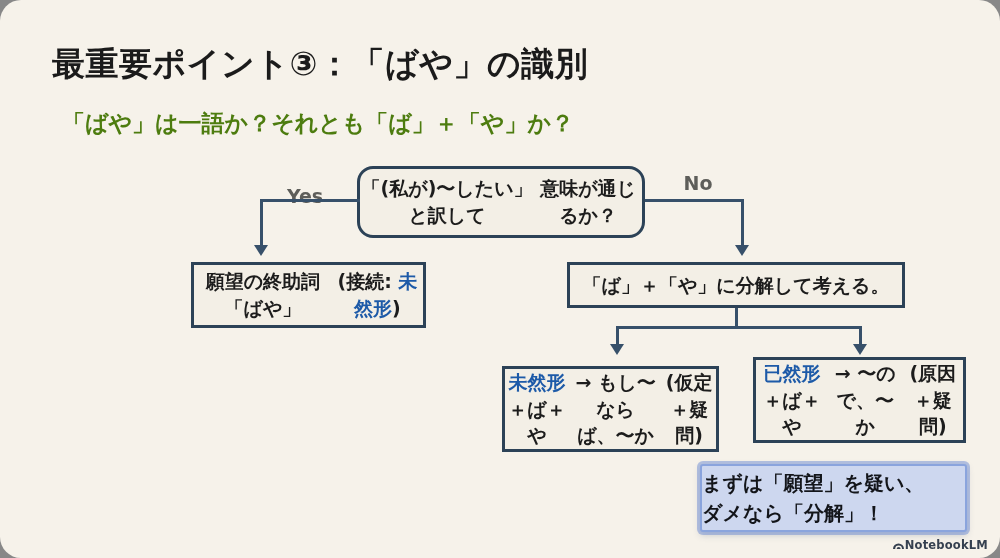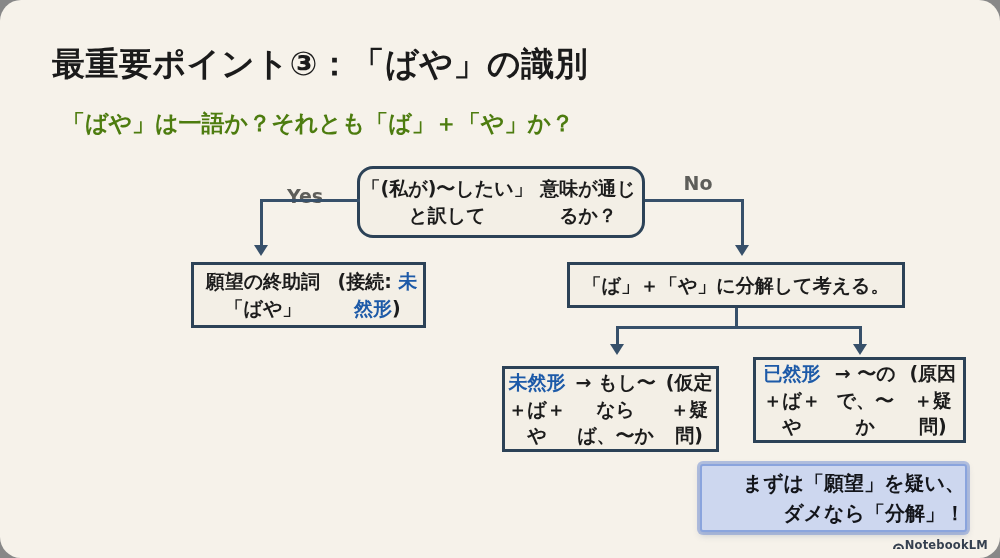--- a/index.html
+++ b/index.html
@@ -65,21 +65,21 @@
     border-top:11px solid #37506a;
   }
 
   .conclusion{
     left:700px;top:464px;width:267px;height:68px;
     background:#cdd7ef;
     border:2px solid #8aa4dd;
     border-radius:3px;
     box-shadow:0 0 0 3px rgba(122,150,214,.55),0 3px 7px rgba(50,70,120,.25);
     display:flex;flex-direction:column;
-    align-items:flex-end;justify-content:center;
+    align-items:flex-start;justify-content:center;
     text-align:center;
     font-size:20px;font-weight:800;color:#13151a;
     line-height:1.5;
   }
 
   .brand{
     right:12px;top:538px;
     display:flex;align-items:center;
     color:#35404f;font-size:11.5px;font-weight:700;
     letter-spacing:.2px;

